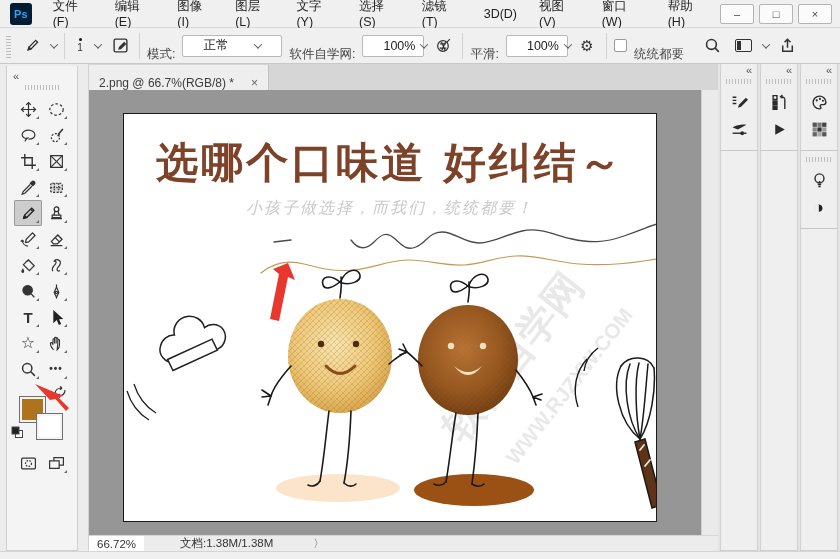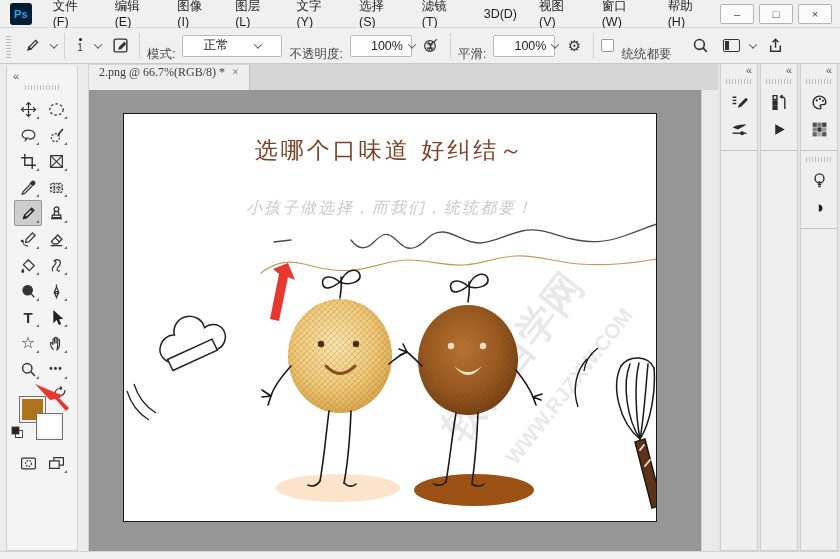--- a/index.html
+++ b/index.html
@@ -52,25 +52,25 @@
   .swatch-cluster { position:relative; height:64px; margin-top:4px; }
   .fg-swatch { position:absolute; left:12px; top:10px; width:27px; height:27px; border:1px solid #6f6f6f; box-shadow:inset 0 0 0 2px #f4f4f4; }
   .bg-swatch { position:absolute; left:29px; top:27px; width:27px; height:27px; background:#fff; border:1px solid #6f6f6f; box-shadow:inset 0 0 0 2px #f4f4f4; }
   .swap-icon { position:absolute; left:46px; top:0; }
   .mini-swatch { position:absolute; left:4px; top:40px; }
   .annot { position:absolute; pointer-events:none; }
 
   
   .doc-area { flex:1; display:flex; flex-direction:column; min-width:0; border-left:1px solid #d2d2d2; }
   .tab-bar { height:26px; background:#d6d6d6; display:flex; align-items:flex-end; flex:none; }
-  .doc-tab { height:25px; background:#eeeeee; border-right:1px solid #c2c2c2; display:flex; align-items:flex-start; padding:0 10px; gap:7px; font-size:12px; color:#3c3c3c;font-family:Liberation Serif, serif; }
+  .doc-tab { height:25px; background:#eeeeee; border-right:1px solid #c2c2c2; display:flex; align-items:flex-end; padding:0 10px; gap:17px; font-size:12px; color:#3c3c3c; }
   .tab-close { color:#666; font-size:12px; }
   .canvas-wrap { flex:1; background:#969696; position:relative; overflow:hidden; }
   .page { position:absolute; left:34px; top:23px; width:534px; height:409px; background:#fff; border:1px solid #1a1a1a; overflow:hidden; }
-  .art-title { position:absolute; top:21px; left:0; width:100%; text-align:center; font-size:23px; font-weight:normal; letter-spacing:3px; color:#7d4227; font-family:"DejaVu Sans",sans-serif; }
+  .art-title { position:absolute; top:21px; left:0; width:100%; text-align:center; font-size:42px; font-weight:bold; letter-spacing:3px; color:#7d4227; font-family:"DejaVu Sans",sans-serif; }
   .art-subtitle { position:absolute; top:84px; left:0; width:100%; text-align:center; font-size:16px; letter-spacing:2px; color:#c9c9c9; }
   .art-svg { position:absolute; left:0; top:0; }
   .v-scrollbar { position:absolute; right:0; top:0; bottom:0; width:17px; background:#eaeaea; border-left:1px solid #cfcfcf; }
   .status-bar { height:16px; background:#ececec; border-top:1px solid #d6d6d6; display:flex; align-items:center; font-size:11.5px; color:#333; flex:none; }
   .zoom-box { background:#fff; padding:0 8px; height:100%; display:flex; align-items:center; }
   .doc-info { margin-left:36px; }
   .status-chev { margin-left:40px; color:#555; font-size:11px; }
 
   
   .right-dock { width:122px; display:flex; gap:2px; padding:0 2px; background:#e4e4e4; flex:none; }
@@ -131,21 +131,21 @@
           <rect x="2" y="2" width="12" height="12" rx="1.5"></rect>
           <path d="M11.5 4.5l-5 5-.6 2.6 2.6-.6 5-5z" fill="#333" stroke="none"></path>
         </svg>
     </div>
     <div class="ob-sep"></div>
     <span class="ob-label">模式:</span>
     <div class="dd" style="width:100px">
       <span class="val">正常</span>
       <div class="chev" style="margin-left:auto"></div>
     </div>
-    <span class="ob-label">不透明度:</span>
+    <span class="ob-label">软件自学网:</span>
     <div class="dd" style="width:62px">
       <span class="val">100%</span>
       <div class="chev" style="margin-left:auto"></div>
     </div>
     <div class="iconbtn">
       <svg class="ti" viewBox="0 0 16 16" fill="none" stroke="#333" stroke-width="1.2">
           <circle cx="7.5" cy="8.5" r="5"></circle>
           <path d="M4.5 10.5h6M4.8 6.5h5.4M6 4.5l3.5 8M10 4.5l-3.5 8M11 5l3-3"></path>
         </svg>
     </div>
@@ -448,20 +448,25 @@
 
             <path d="M164 149 L149 155 l6 5 -9 45 9 2 9-44 7 3 z" fill="#e8372c" style="fill: rgb(232, 55, 44);"></path>
           </svg>
 
           <div class="art-title" style="color: rgb(125, 66, 39);">选哪个口味道 好纠结～</div>
           <div class="art-subtitle" style="color: rgb(201, 201, 201); font-style: italic;">小孩子做选择，而我们，统统都要！</div>
         </div>
         <div class="v-scrollbar"></div>
       </div>
 
+      <div class="status-bar">
+        <div class="zoom-box">66.72%</div>
+        <div class="doc-info">文档:1.38M/1.38M</div>
+        <div class="status-chev">〉</div>
+      </div>
     </div>
 
     <div class="right-dock">
       <div class="dock-col">
         <div class="dock-group">
           <div class="panel-collapse">«</div>
           <div class="grip-h"></div>
           <div class="dock-icon">
             <svg class="ti" viewBox="0 0 16 16" fill="none" stroke="#2b2b2b" stroke-width="1.4">
                 <path d="M1.5 3h3.5M1.5 6h3.5M1.5 9h3.5"></path>

